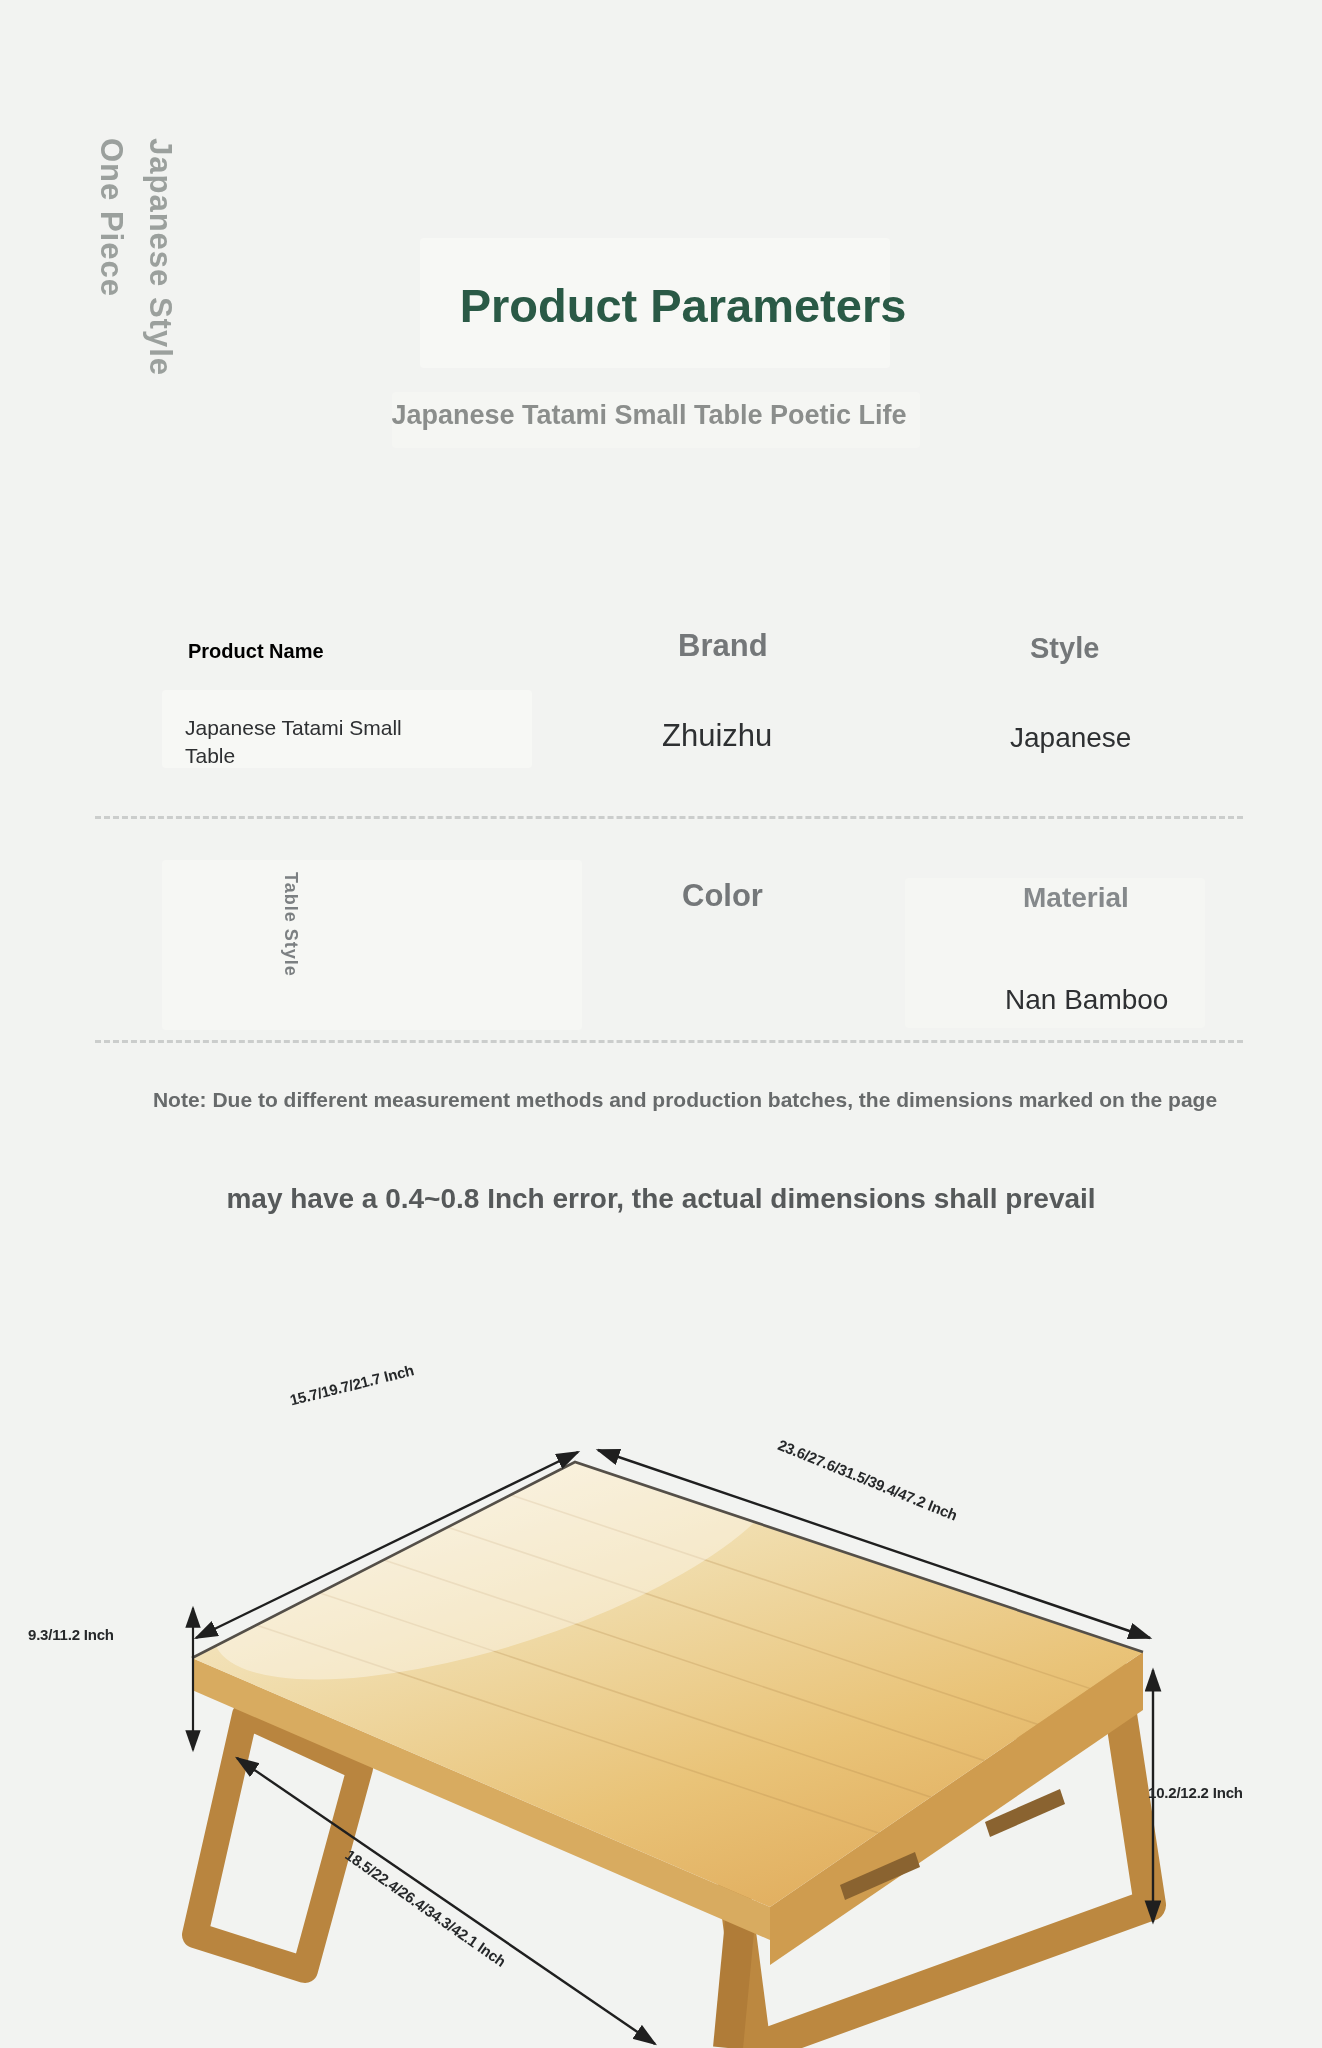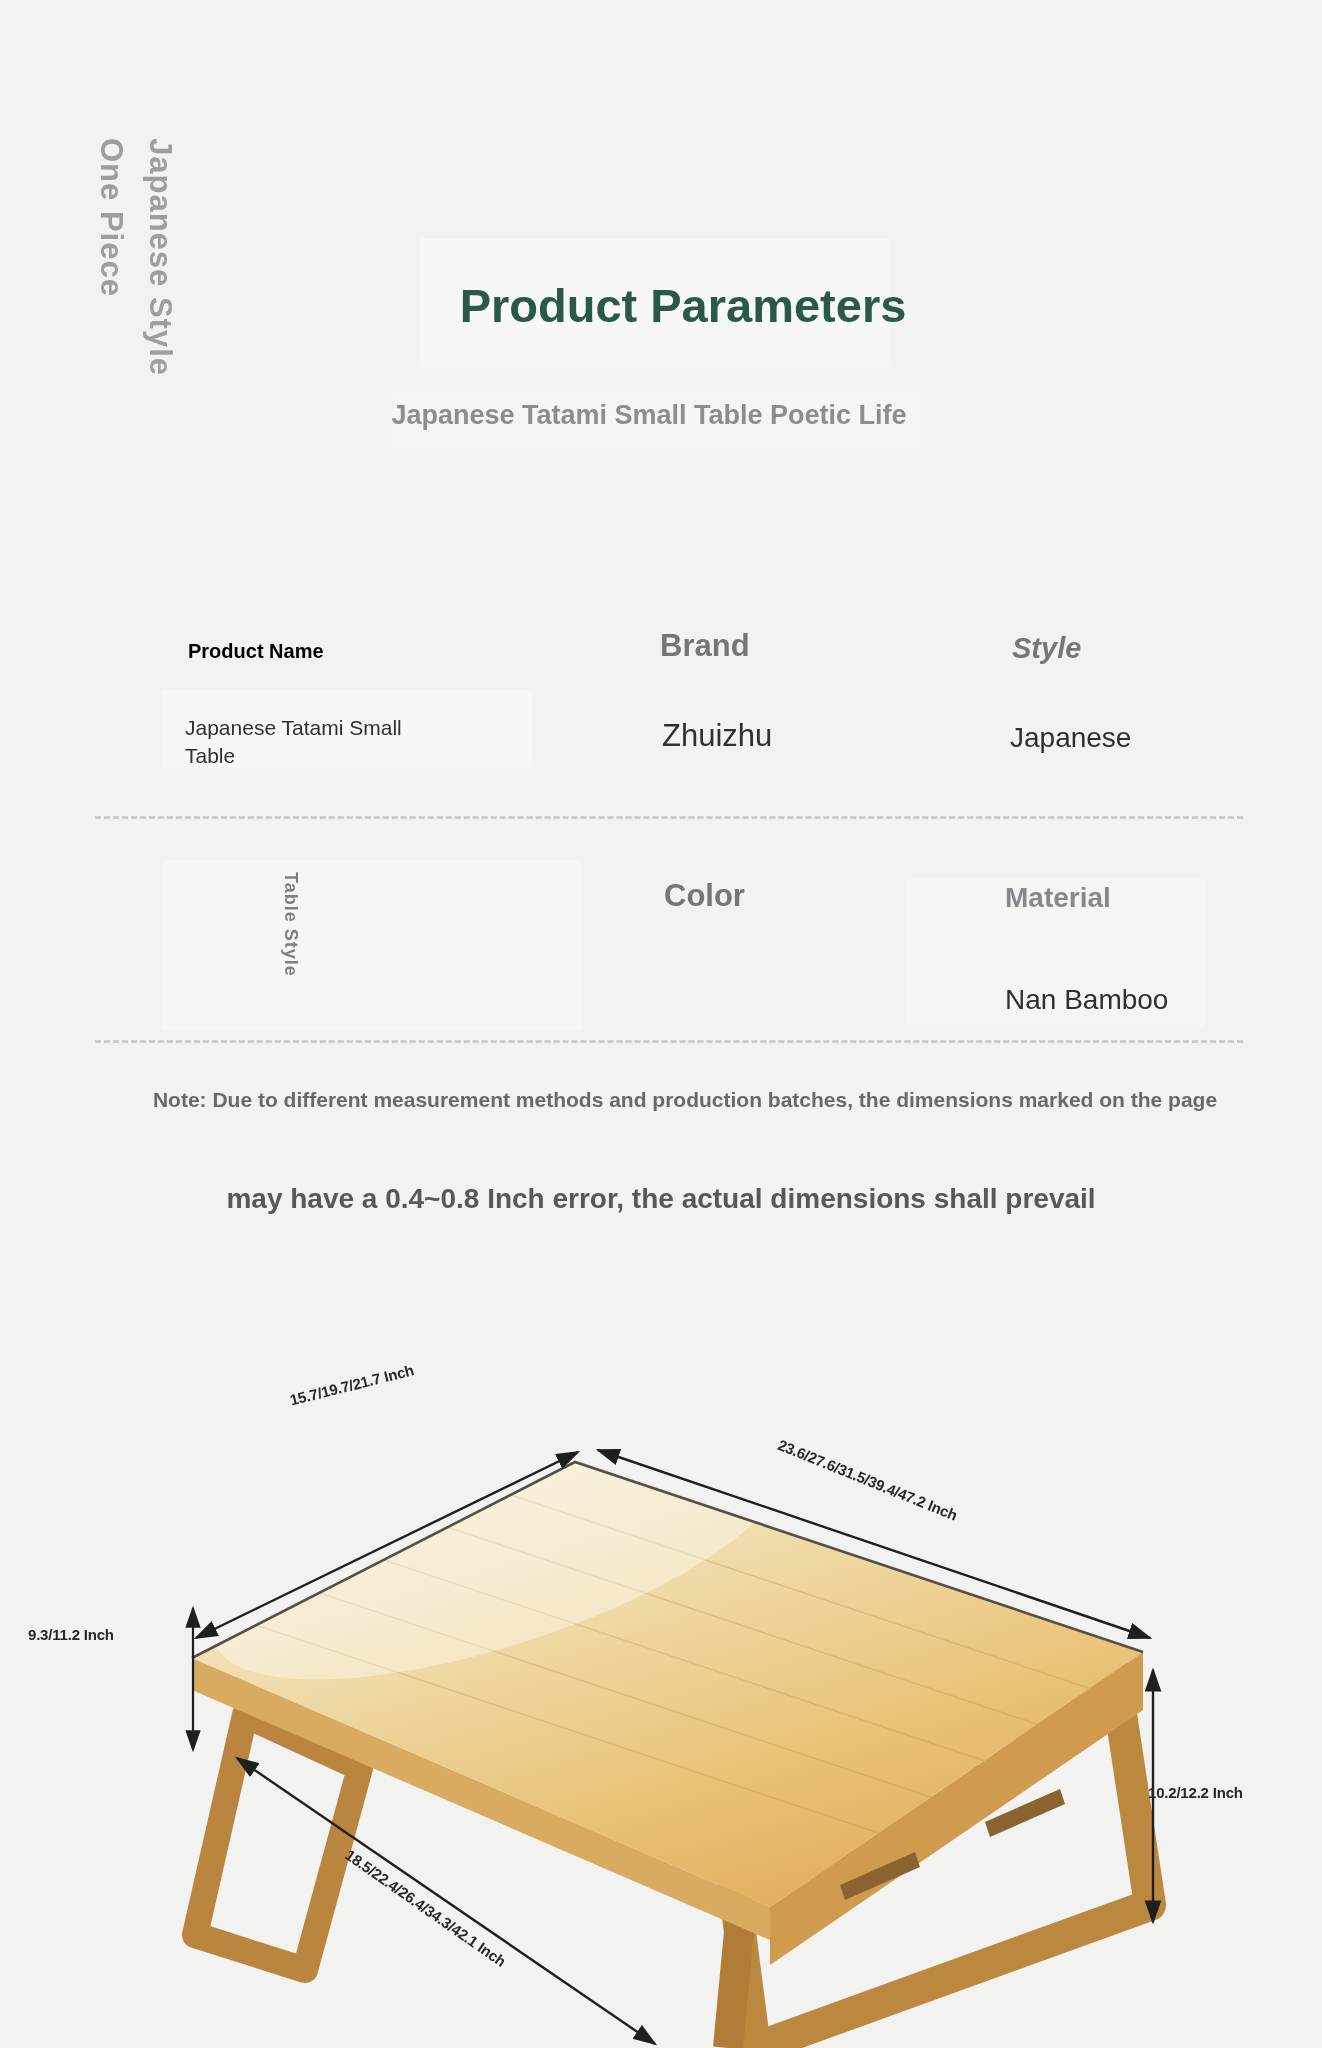--- a/index.html
+++ b/index.html
@@ -36,27 +36,27 @@
   #page-title{
     left:0;right:0;top:278px;text-align:center;transform:translateX(22px);
     font-size:47px;font-weight:800;color:#2a5a46;letter-spacing:0px;
   }
   #page-subtitle{
     left:0;right:0;top:400px;text-align:center;transform:translateX(-12px);
     font-size:27px;font-weight:bold;color:#8b8e8c;
   }
   
   .spec-label-sm{font-size:20px;font-weight:bold;color:#000000;}
-  .spec-label-lg{font-size:31px;font-weight:bold;color:#747779;}
+  .spec-label-lg{font-size:31px;font-weight:bold;color:#747779;margin-left:18px;}
   .spec-value{font-weight:normal;color:#2e3032;margin-top:12px;}
   #product-name-label{left:188px;top:640px;}
   #product-name-value{left:185px;top:702px;width:252px;font-size:21px;line-height:1.35;}
   #brand-label{left:660px;top:628px;}
   #brand-value{left:662px;top:706px;font-size:31px;}
-  #style-label{left:1012px;top:632px;font-size:29px;font-style:italic;}
+  #style-label{left:1012px;top:632px;font-size:29px;}
   #style-value{left:1010px;top:710px;font-size:28px;}
   #table-style-label{
     left:280px;top:872px;height:130px;
     writing-mode:vertical-rl;font-size:18px;font-weight:bold;color:#7c8082;letter-spacing:1px;
   }
   #color-label{left:664px;top:878px;}
   #color-value{left:668px;top:944px;width:252px;font-size:25px;line-height:1.3;}
   #material-label{left:1005px;top:882px;font-size:28px;color:#85898b;}
   #material-value{left:1005px;top:972px;font-size:28px;}
   .divider{

